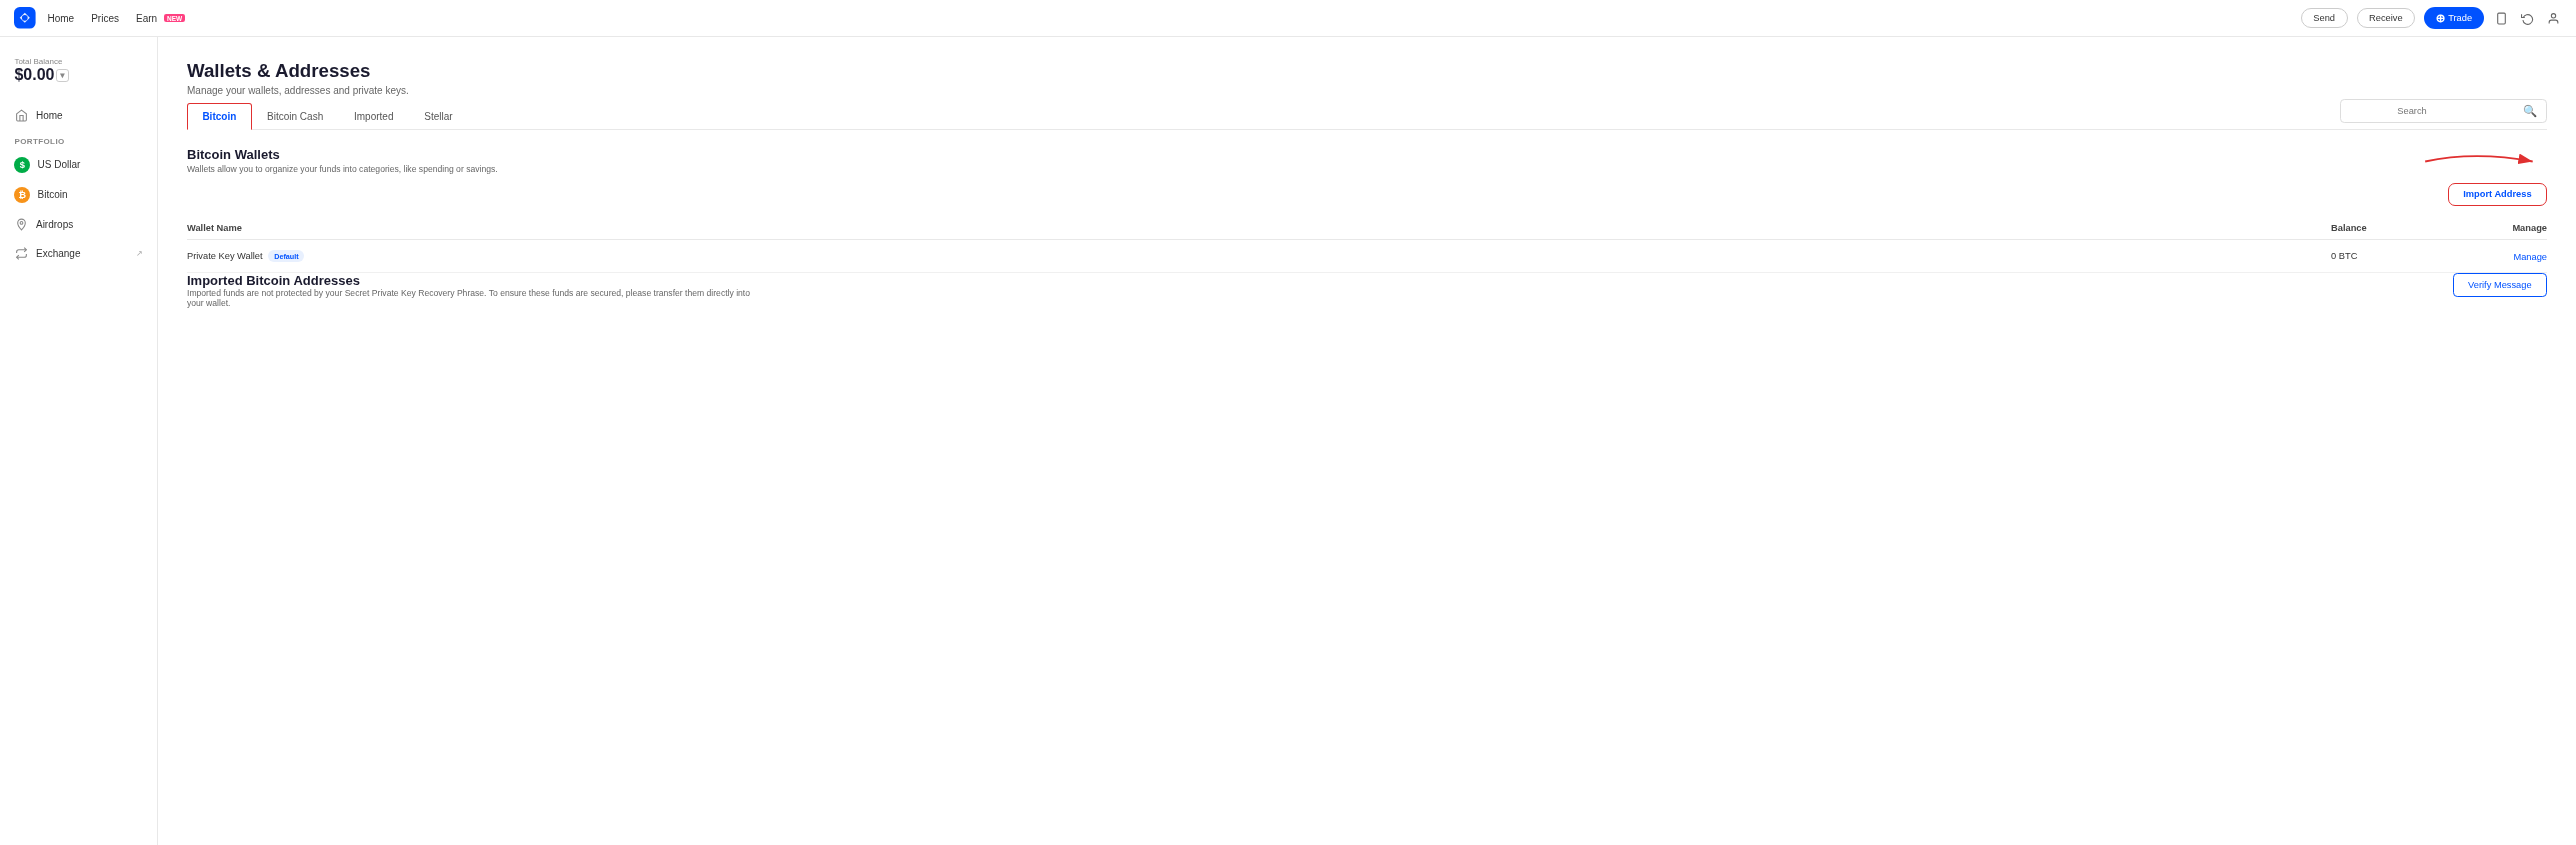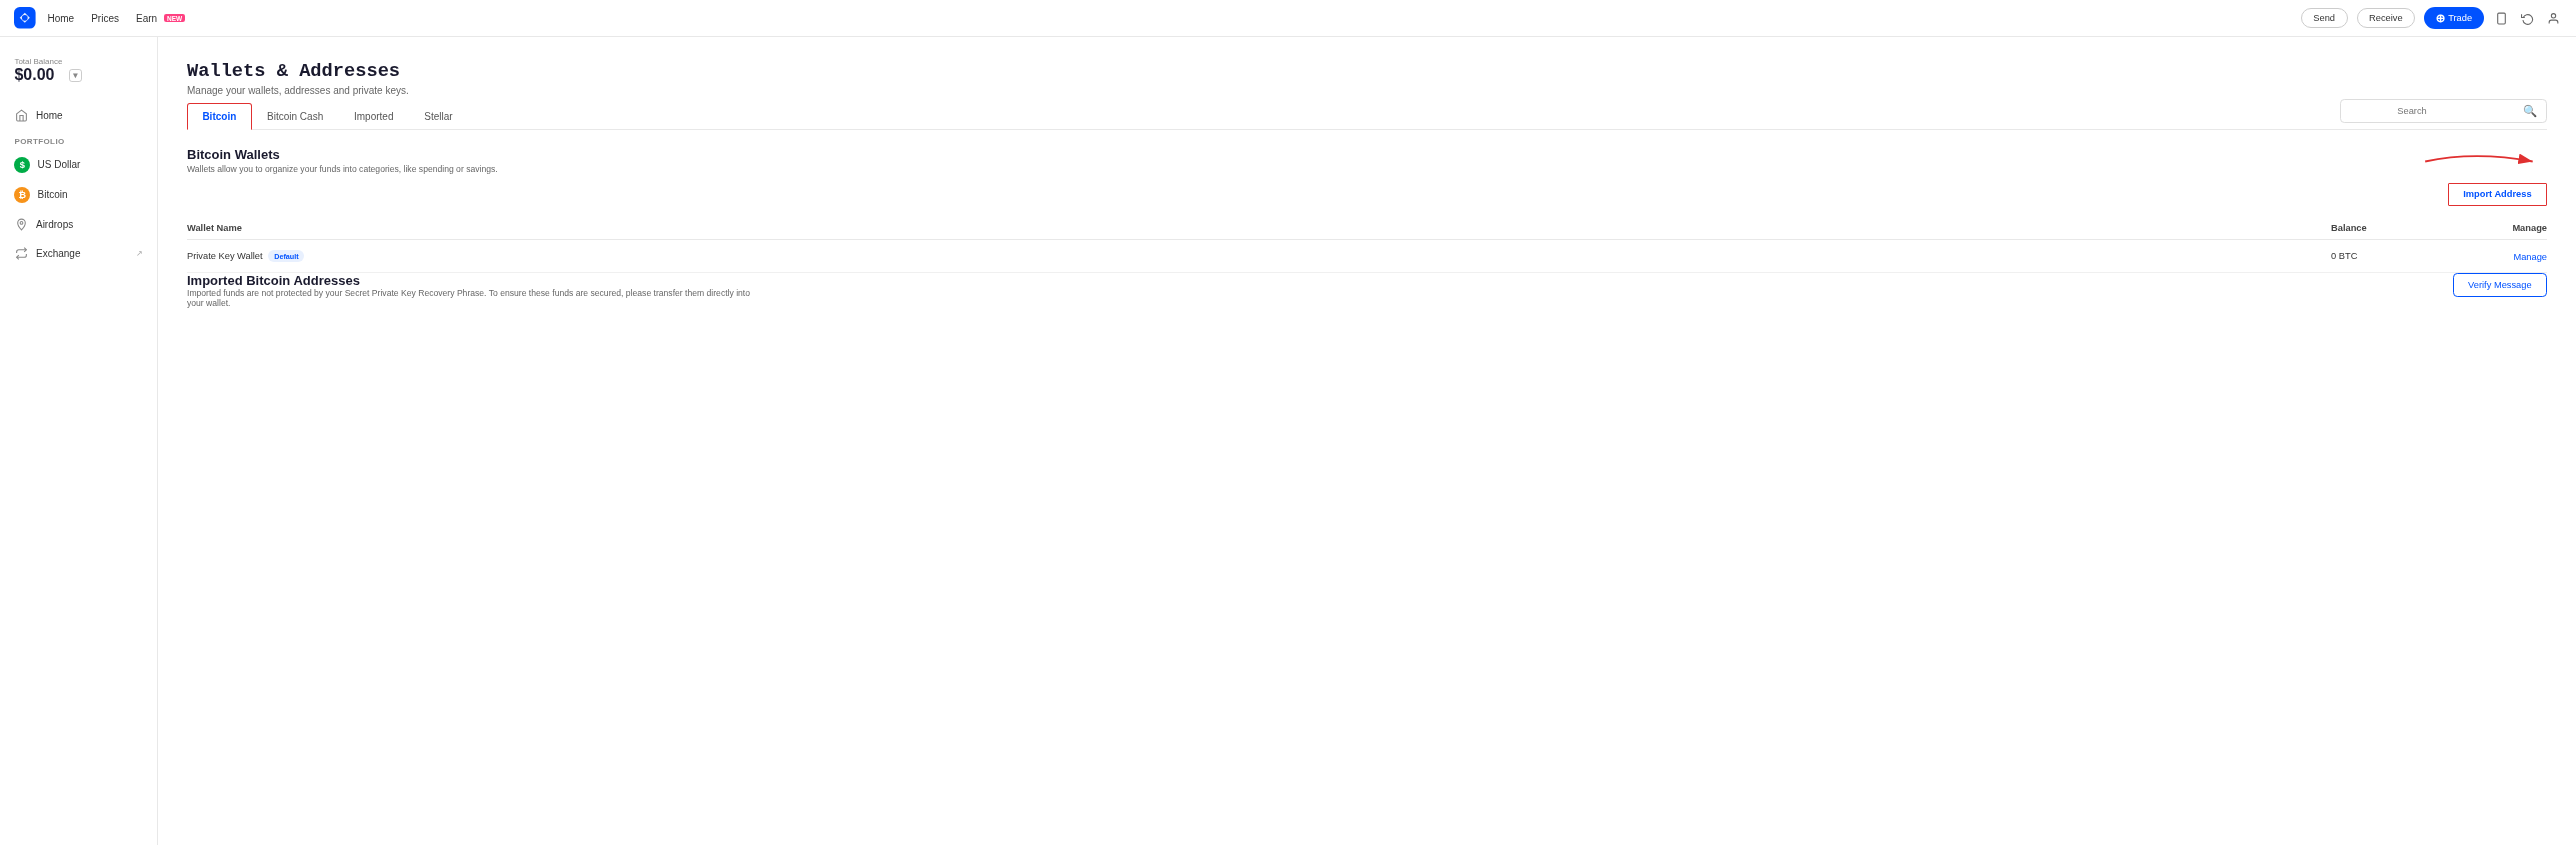--- a/index.html
+++ b/index.html
@@ -38,36 +38,36 @@
     
     .layout { display: flex; margin-top: 37px; min-height: calc(100vh - 37px); }
 
     
     .sidebar {
       width: 158px; min-width: 158px; border-right: 0.7px solid #e8e8e8;
       padding: 14.4px 0; background: #fff;
     }
     .sidebar-balance { padding: 5.8px 14.4px 11.5px; }
     .sidebar-balance-label { font-size: 8px; color: #888; }
-    .sidebar-balance-amount { font-size: 16px; font-weight: 700; color: #1a1a2e; display: flex; align-items: center; gap: 15px; }
+    .sidebar-balance-amount { font-size: 16px; font-weight: 700; color: #1a1a2e; display: flex; align-items: center; gap: 2px; }
     .sidebar-chevron { cursor: pointer; color: #888; font-size: 8.6px; border: 0.7px solid #ccc; border-radius: 2.9px; padding: 0.7px 2.9px; }
     .sidebar-nav { margin-top: 5.8px; }
     .sidebar-nav-item {
       display: flex; align-items: center; gap: 7.2px; padding: 7.2px 14.4px;
       cursor: pointer; color: #333; font-size: 10px;
     }
     .sidebar-section-label { padding: 7.2px 14.4px 2.9px; font-size: 8px; color: #888; font-weight: 600; text-transform: uppercase; letter-spacing: 0.4px; }
     .sidebar-icon { width: 14.4px; height: 14.4px; display: flex; align-items: center; justify-content: center; font-size: 11.5px; }
     .sidebar-icon-usd { background: #00ac47; color: #fff; border-radius: 50%; width: 16px; height: 16px; font-size: 9.3px; font-weight: 700; display: flex; align-items: center; justify-content: center; }
     .sidebar-icon-btc { background: #f7931a; color: #fff; border-radius: 50%; width: 16px; height: 16px; font-size: 9.3px; font-weight: 700; display: flex; align-items: center; justify-content: center; }
     .sidebar-external { font-size: 8px; color: #aaa; margin-left: auto; }
 
     
     .main { flex: 1; padding: 23px 29px; overflow-y: auto; }
-    .page-title { font-size: 18.7px; font-weight: 700; color: #1a1a2e; margin-bottom: 2.9px; font-family: Liberation Mono, monospace; }
+    .page-title { font-size: 18.7px; font-weight: 700; color: #1a1a2e; margin-bottom: 2.9px; }
     .page-subtitle { font-size: 10px; color: #666; margin-bottom: 3px; }
 
     
     .tabs-bar { display: flex; align-items: center; gap: 0; margin-bottom: 20px; border-bottom: 0.7px solid #e8e8e8; }
     .tab {
       padding: 7.2px 14.4px; cursor: pointer; font-size: 10px; color: #555;
       border: 0.7px solid transparent; border-bottom: none; margin-bottom: -0.7px;
       background: #fff; border-radius: 2.9px 2.9px 0 0;
     }
     .tab.active {
@@ -82,21 +82,21 @@
     .search-bar {
       display: flex; align-items: center; border: 0.7px solid #ddd; border-radius: 4.3px;
       padding: 4.3px 8.6px; background: #fff; gap: 5.8px; min-width: 187px;
     }
     .search-input { border: none; outline: none; font-size: 9.3px; color: #333; flex: 1; background: transparent; padding-left: 48px; }
     .search-icon { color: #555; font-size: 11.5px; cursor: pointer; }
 
     
     .btn-import-address {
       border: 1.4px solid #e03030; background: #fff; color: #0052ff;
-      padding: 5.8px 14.4px; border-radius: 1px; cursor: pointer; font-size: 9.3px;
+      padding: 5.8px 14.4px; border-radius: 7px; cursor: pointer; font-size: 9.3px;
       font-weight: 600; white-space: nowrap;
     }
 
     
     .table-container { margin-top: 11.5px; }
     .table-header { display: flex; align-items: center; padding: 5.8px 0; border-bottom: 0.7px solid #e8e8e8; }
     .col-wallet-name { flex: 1; font-size: 9.3px; font-weight: 600; color: #444; }
     .col-balance { width: 144px; font-size: 9.3px; font-weight: 600; color: #444; }
     .col-manage { width: 72px; text-align: right; font-size: 9.3px; font-weight: 600; color: #444; }
 

